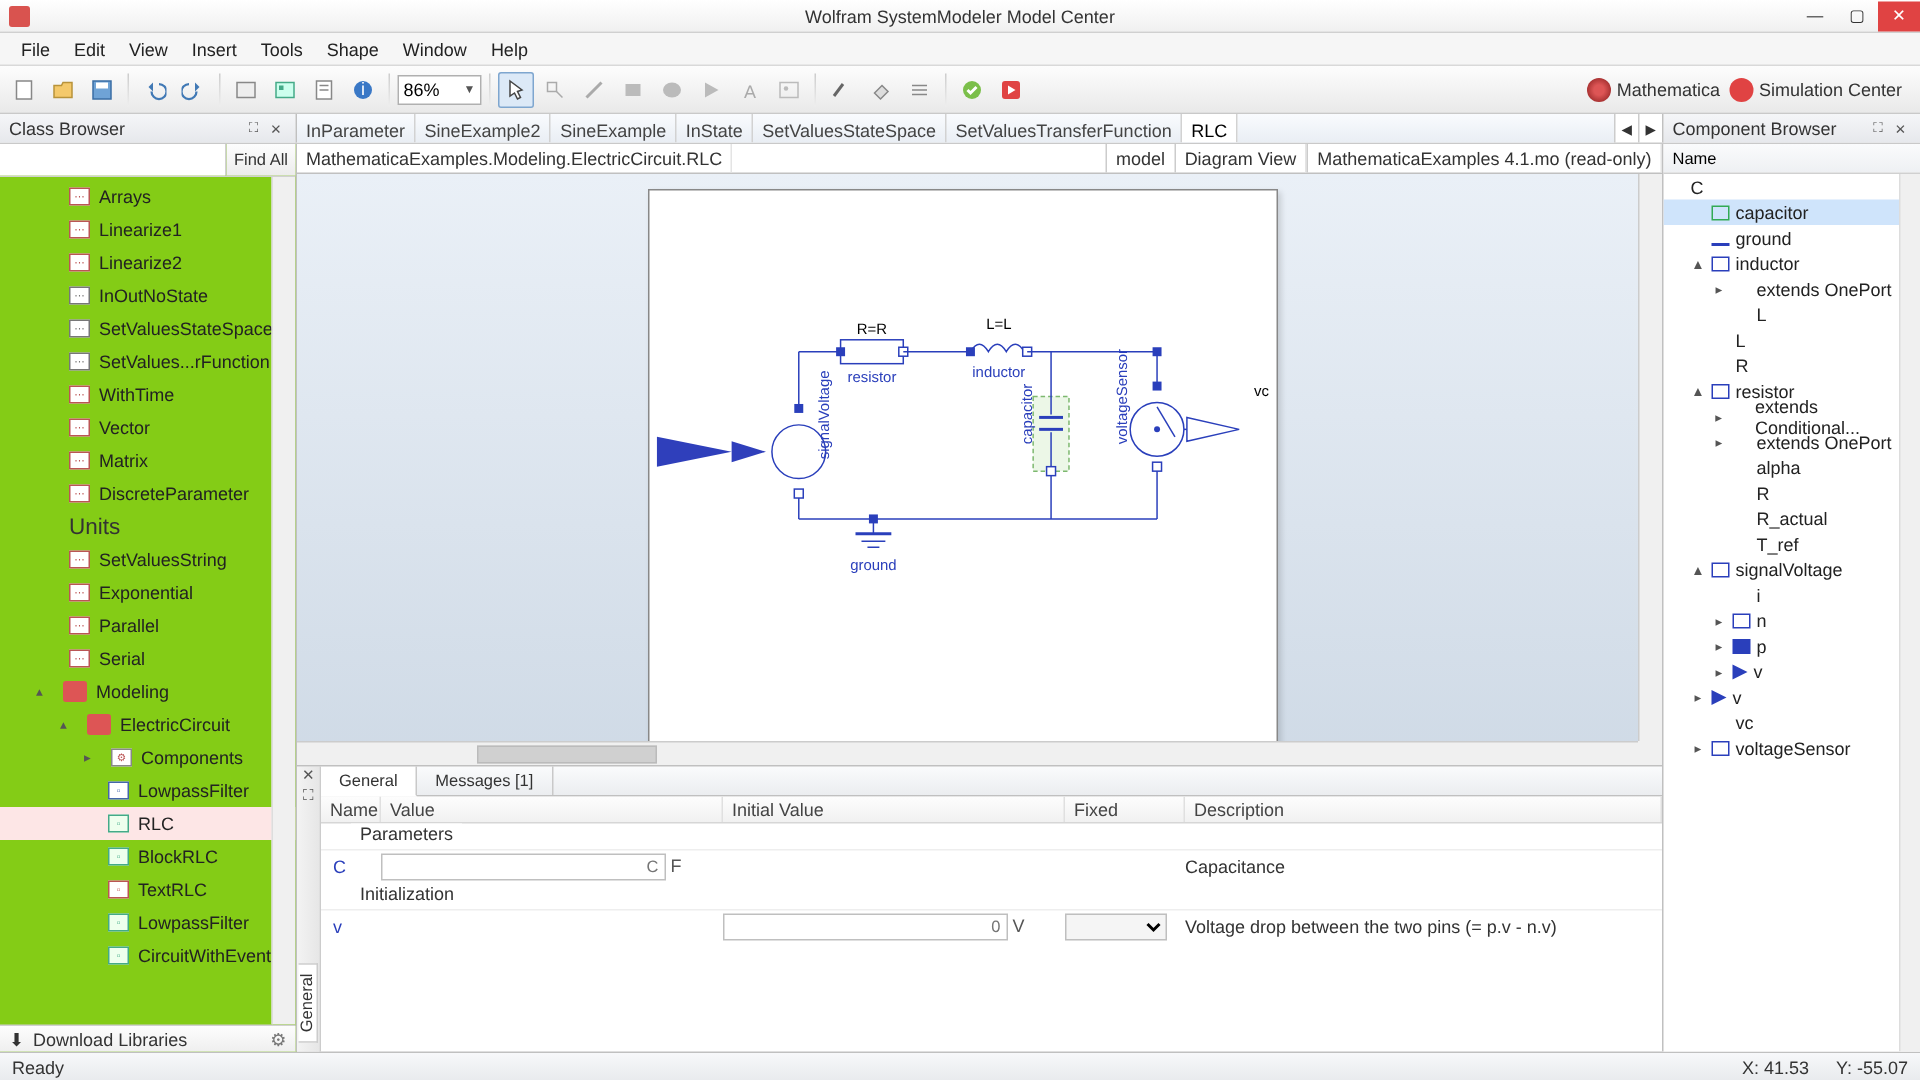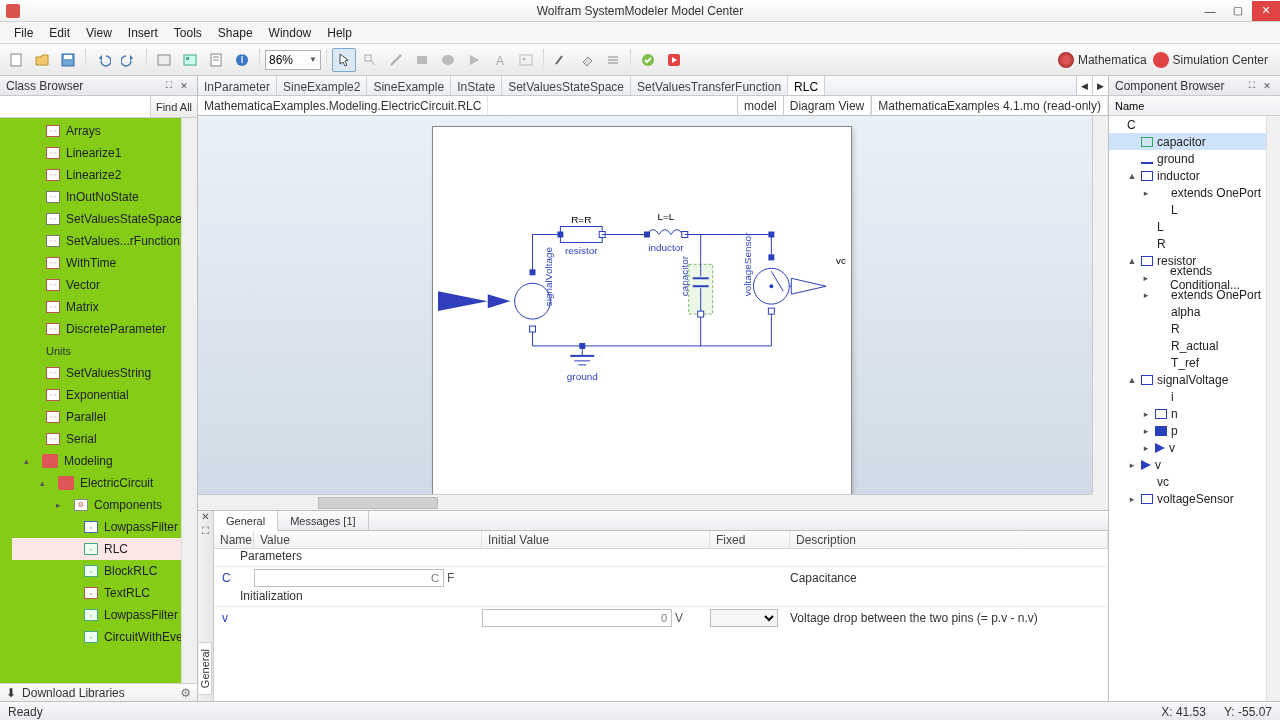--- a/index.html
+++ b/index.html
@@ -48,29 +48,29 @@
 
 
 .main { display: flex; height: 605px; }
 .sidebar-left { width: 198px; border-right: 1px solid #c0c0c0; display: flex; flex-direction: column; background: #84cc16; }
 .search-row { display: flex; border-bottom: 1px solid #d0d0d0; height: 22px; }
 .search-row input { flex: 1; border: none; padding: 0 4px; font-size: 11px; outline: none; }
 .search-row .find-btn { width: 52px; border-left: 1px solid #d0d0d0; background: linear-gradient(#fdfdfd, #ececec); font-size: 11px; color: #333; display: flex; align-items: center; justify-content: center; }
 .tree { flex: 1; overflow: auto; position: relative; padding: 2px 0; }
 .tree-scrollbar { position: absolute; right: 0; top: 0; width: 16px; height: 100%; background: #f0f0f0; border-left: 1px solid #ddd; }
 .tree-item { display: flex; align-items: center; height: 22px; padding-left: 46px; gap: 6px; font-size: 11px; color: #222; }
-.tree-item.units { padding-left: 46px; font-size: 11px; color: #333; }
+.tree-item.units { padding-left: 46px; font-size: 15px; color: #333; }
 .tree-item .t-ico { width: 14px; height: 12px; background: #fff; border: 1px solid #b55; display: flex; align-items: center; justify-content: center; font-size: 7px; color: #b55; }
 .tree-item .t-ico.green { border-color: #4a8; color: #4a8; background: #efe; }
 .tree-item .t-ico.blk { border-color: #777; color: #777; }
 .tree-item .t-ico.blue { border-color: #46a; color: #46a; }
 .tree-item.depth1 { padding-left: 24px; }
 .tree-item.depth2 { padding-left: 40px; }
 .tree-item.depth3 { padding-left: 56px; }
-.tree-item.depth4 { padding-left: 72px; margin-left: 12px; }
+.tree-item.depth4 { padding-left: 72px; }
 .tree-item .exp { width: 10px; font-size: 9px; color: #555; margin-right: 2px; }
 .tree-item .pkg-ico { width: 16px; height: 14px; background: #d55; border-radius: 2px; }
 .tree-item.selected { background: #fde6e6; }
 .dl-row { height: 18px; border-top: 1px solid #d0d0d0; display: flex; align-items: center; padding: 0 6px; gap: 6px; font-size: 11px; color: #333; background: linear-gradient(#fdfdfd,#efefef); }
 .dl-row .gear { margin-left: auto; color: #777; }
 
 
 .center { flex: 1; display: flex; flex-direction: column; }
 .path-row { height: 20px; border-bottom: 1px solid #c0c0c0; display: flex; align-items: center; font-size: 11px; background: #fff; }
 .path-row .crumb { padding: 0 6px; color: #333; border-right: 1px solid #e4e4e4; height: 100%; display: flex; align-items: center; }

